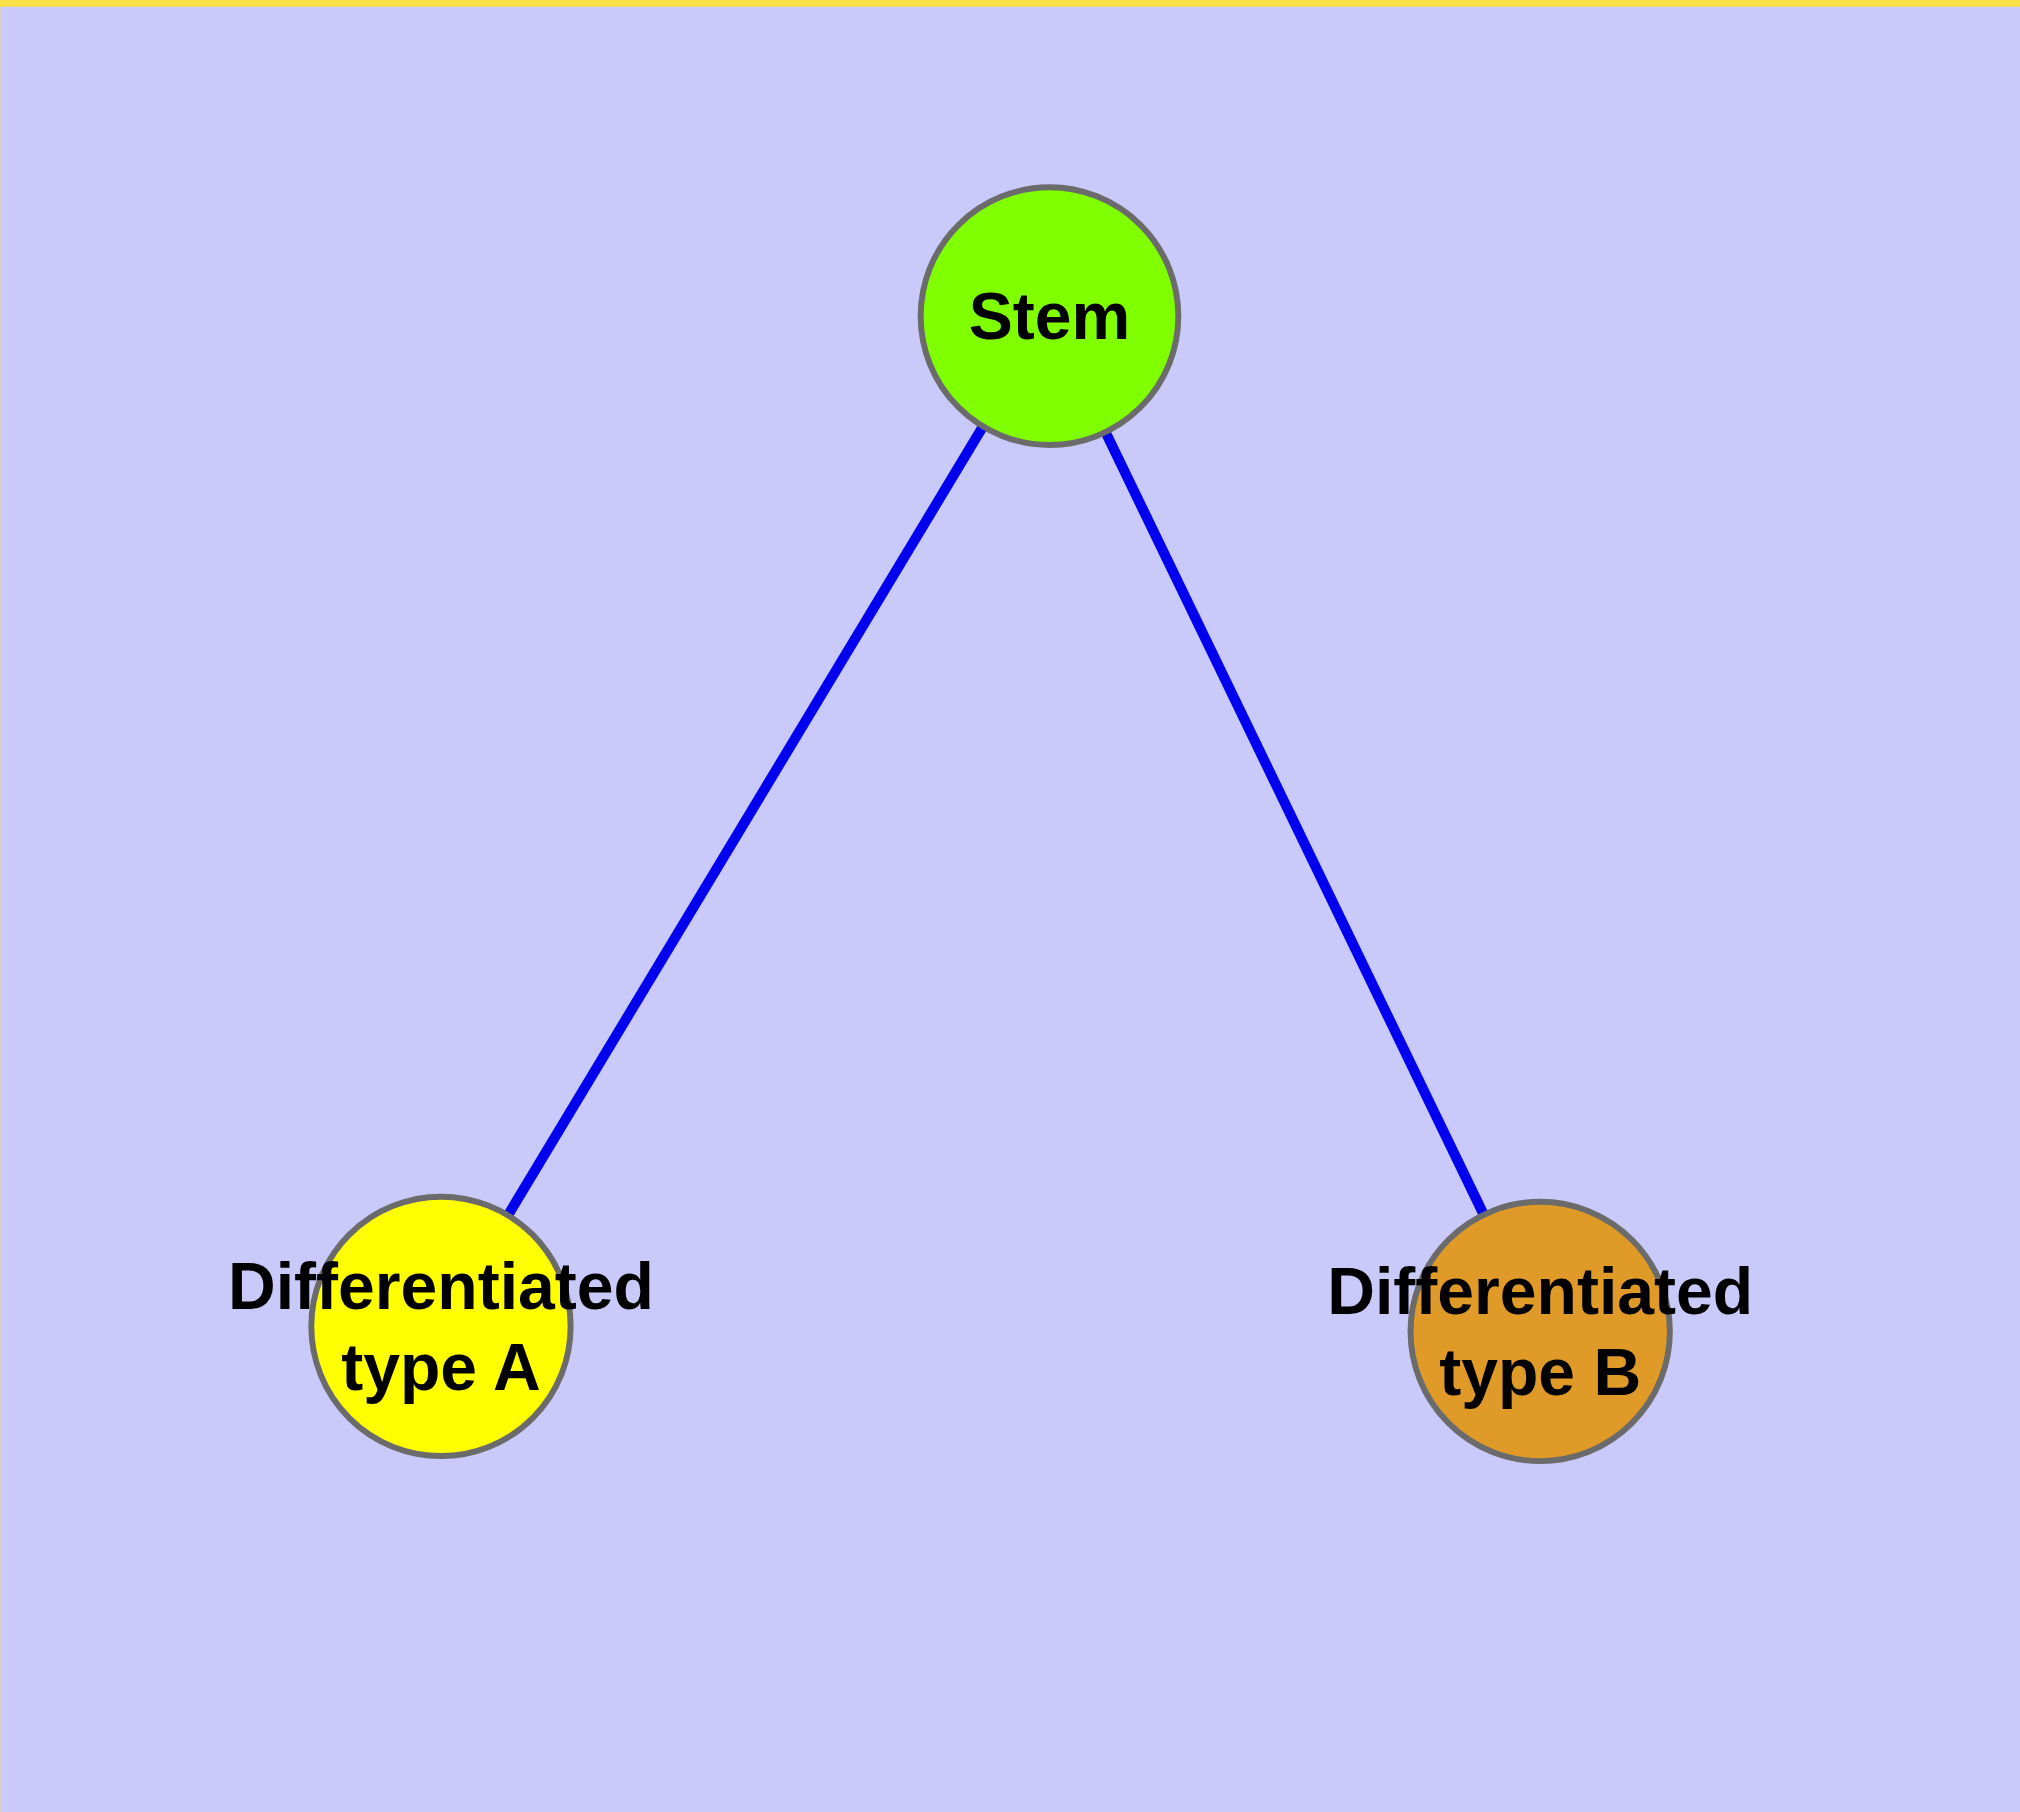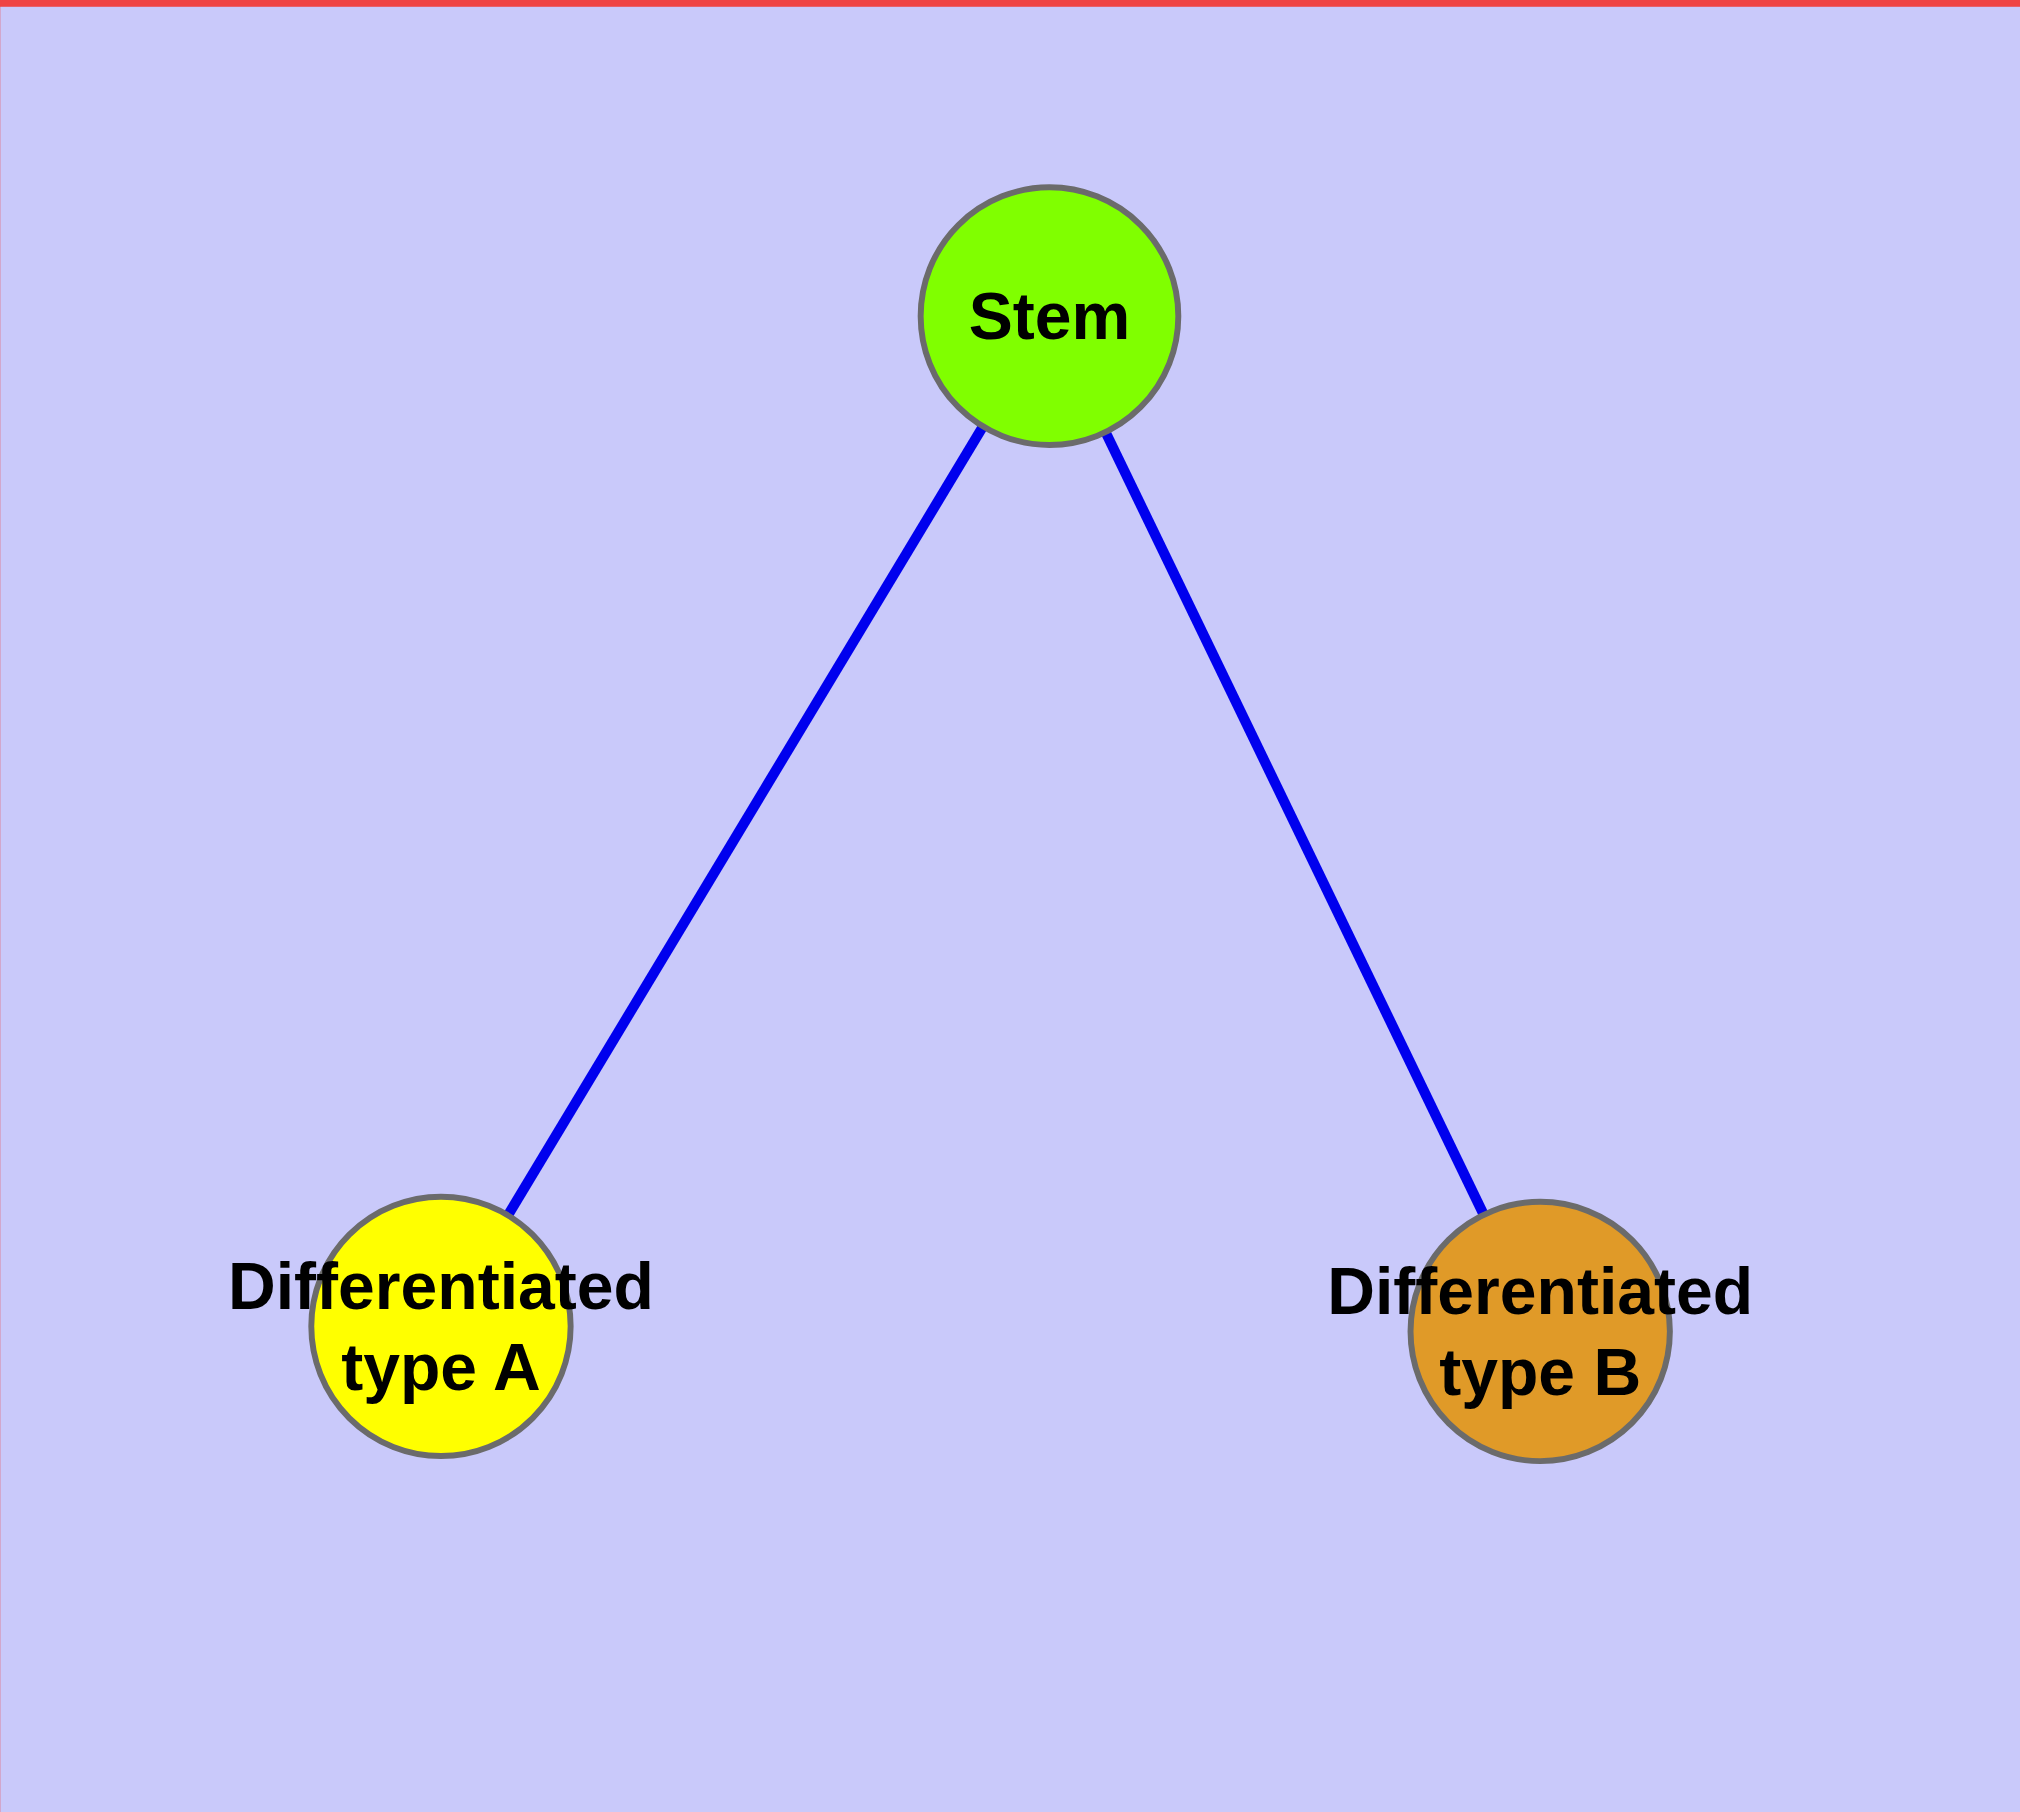--- a/index.html
+++ b/index.html
@@ -11,21 +11,21 @@
   body {
     width: 2021px;
     height: 1812px;
     overflow: hidden;
     font-family: "Liberation Sans", sans-serif;
   }
   #graph-canvas {
     position: relative;
     width: 2021px;
     height: 1812px;
-    background: #ef4444;
+    background: #fde047;
   }
   #graph-svg {
     position: absolute;
     left: 0;
     top: 0;
     width: 2021px;
     height: 1812px;
     display: block;
   }
   .node-label {

